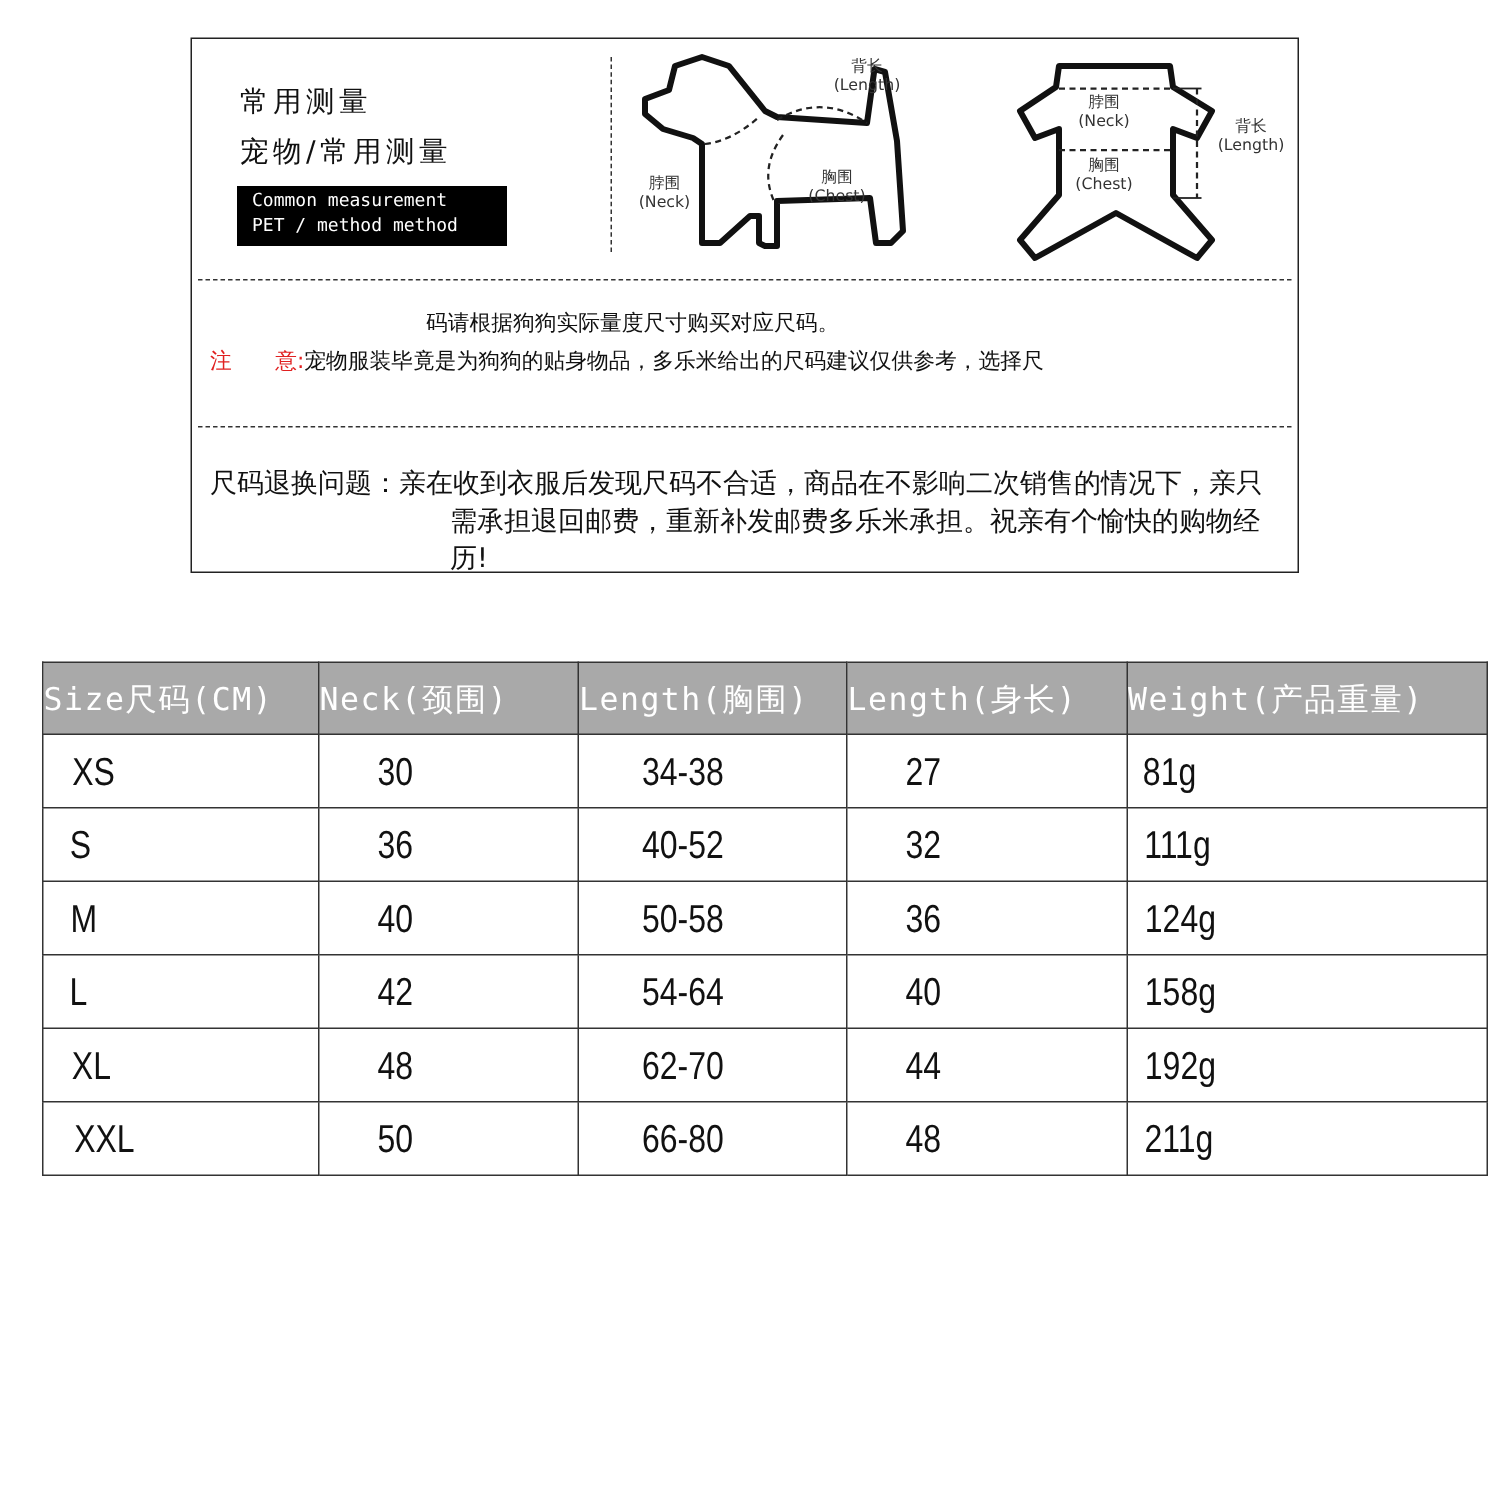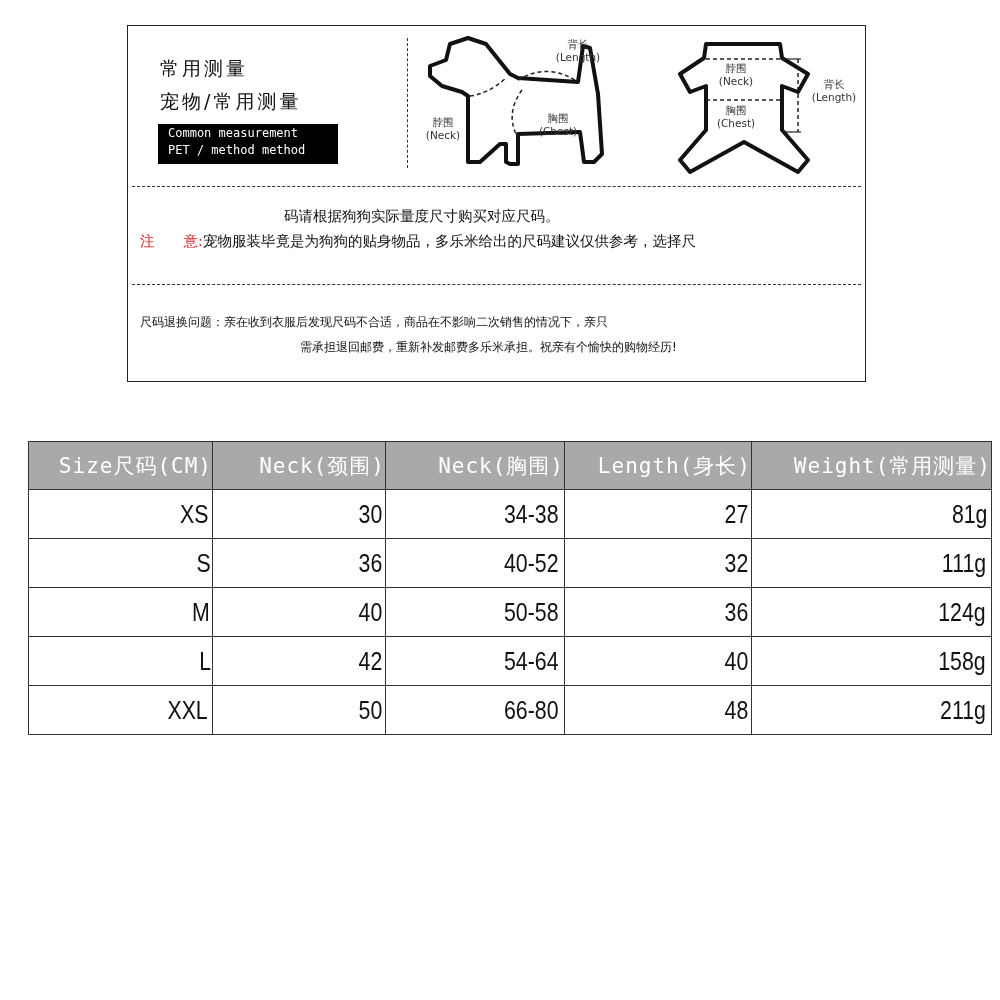--- a/index.html
+++ b/index.html
@@ -18,27 +18,27 @@
   .vdash { position:absolute; left:279px; top:12px; height:130px; border-left:1.5px dashed #333; }
   .hdash { position:absolute; left:4px; width:729px; border-top:1.5px dashed #333; }
   .hd1 { top:160px; } .hd2 { top:258px; }
   .diagram { position:absolute; top:8px; }
   .d-label { position:absolute; font-size:10.5px; line-height:13px; text-align:center; color:#333; }
 
   .notice { position:absolute; left:12px; top:178px; font-size:14.5px; line-height:25px; }
   .notice .row { white-space:nowrap; }
   .red { color:#e02020; }
   .indent1 { padding-left:144px; }
-  .policy { position:absolute; left:12px; top:284px; font-size:12px; line-height:25px; }
+  .policy { position:absolute; left:12px; top:284px; font-size:18px; line-height:25px; }
   .indent2 { padding-left:160px; }
 
   
   .size-table { position:absolute; left:28px; top:441px; border-collapse:collapse;
                 table-layout:fixed; width:963px; }
-  .size-table th, .size-table td { border:1.6px solid #333; text-align:right; padding:0; }
+  .size-table th, .size-table td { border:1.6px solid #333; text-align:left; padding:0; }
   .size-table th { background:#a9a9a9; color:#ffffff; font-weight:normal; height:47px;
                    font-size:21px; letter-spacing:1px;
                    font-family:"DejaVu Sans Mono","Liberation Mono",monospace; }
   .size-table td { height:48px; font-size:26px;
                    font-family:"Liberation Sans","DejaVu Sans",sans-serif; transform-origin:center;padding-left:36px; }
   .size-table td span { display:inline-block; transform:scaleX(0.82); }
   .size-table td.c0 span { margin-left:-20px; }
   .size-table td.c4 span { margin-left:-30px; }
 </style>
 </head>
@@ -123,23 +123,23 @@
     <col style="width:184px">
       <col style="width:173px">
       <col style="width:179px">
       <col style="width:187px">
       <col style="width:240px">
   </colgroup>
   <thead>
     <tr>
       <th>Size尺码(CM)</th>
       <th>Neck(颈围)</th>
-      <th>Neck(胸围)</th>
+      <th>Length(胸围)</th>
       <th>Length(身长)</th>
-      <th>Weight(常用测量)</th>
+      <th>Weight(产品重量)</th>
     </tr>
   </thead>
   <tbody>
     <tr>
       <td class="c0"><span>XS</span></td>
       <td><span>30</span></td>
       <td><span>34-38</span></td>
       <td><span>27</span></td>
       <td class="c4"><span>81g</span></td>
     </tr>
@@ -158,20 +158,27 @@
       <td class="c4"><span>124g</span></td>
     </tr>
     <tr>
       <td class="c0"><span>L</span></td>
       <td><span>42</span></td>
       <td><span>54-64</span></td>
       <td><span>40</span></td>
       <td class="c4"><span>158g</span></td>
     </tr>
     <tr>
+      <td class="c0"><span>XL</span></td>
+      <td><span>48</span></td>
+      <td><span>62-70</span></td>
+      <td><span>44</span></td>
+      <td class="c4"><span>192g</span></td>
+    </tr>
+    <tr>
       <td class="c0"><span>XXL</span></td>
       <td><span>50</span></td>
       <td><span>66-80</span></td>
       <td><span>48</span></td>
       <td class="c4"><span>211g</span></td>
     </tr>
   </tbody>
 </table>
 
 </body></html>

